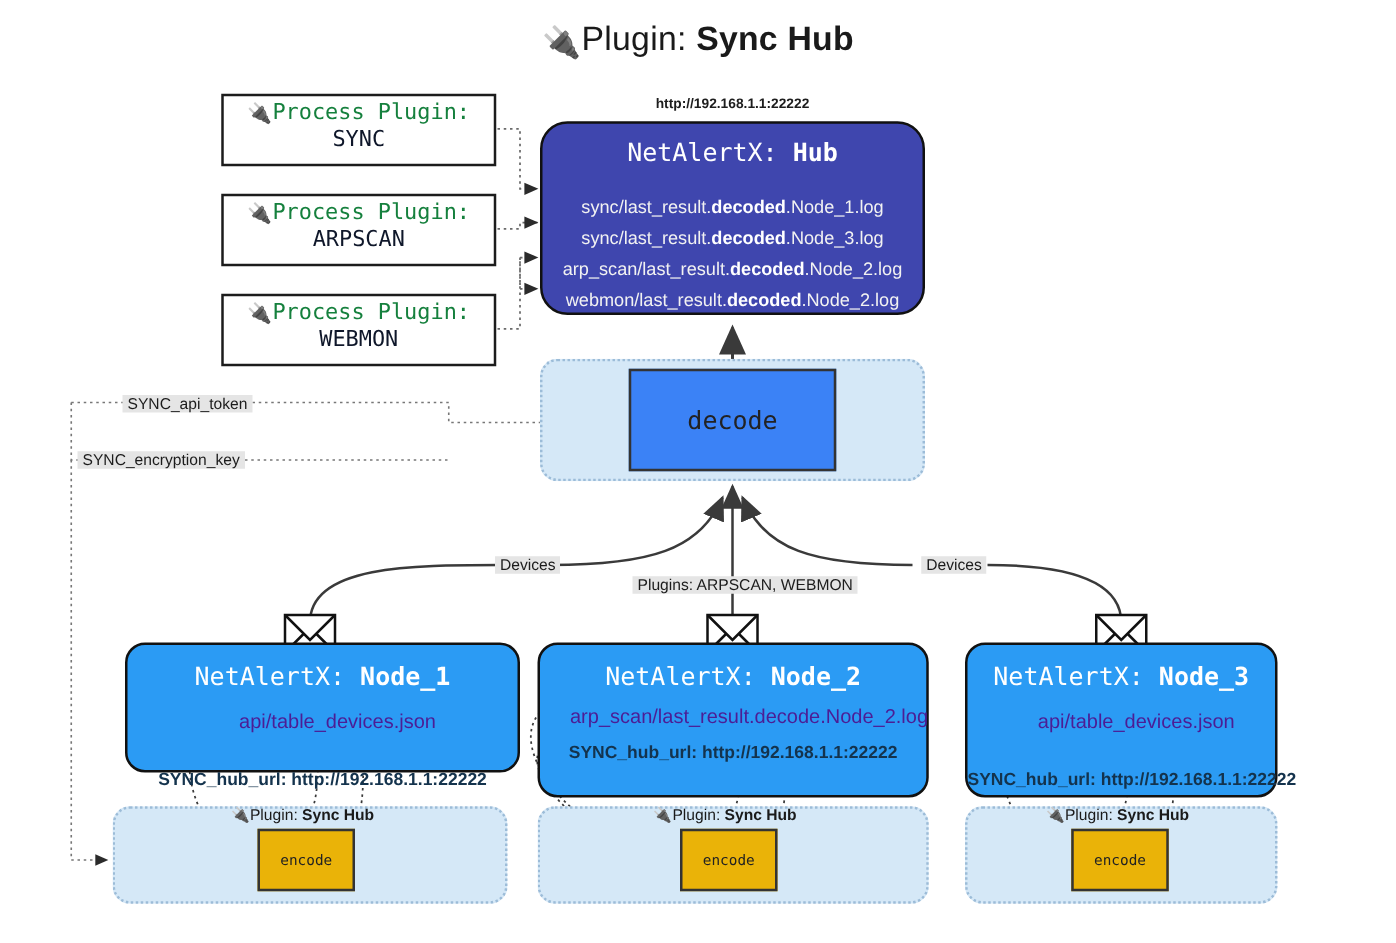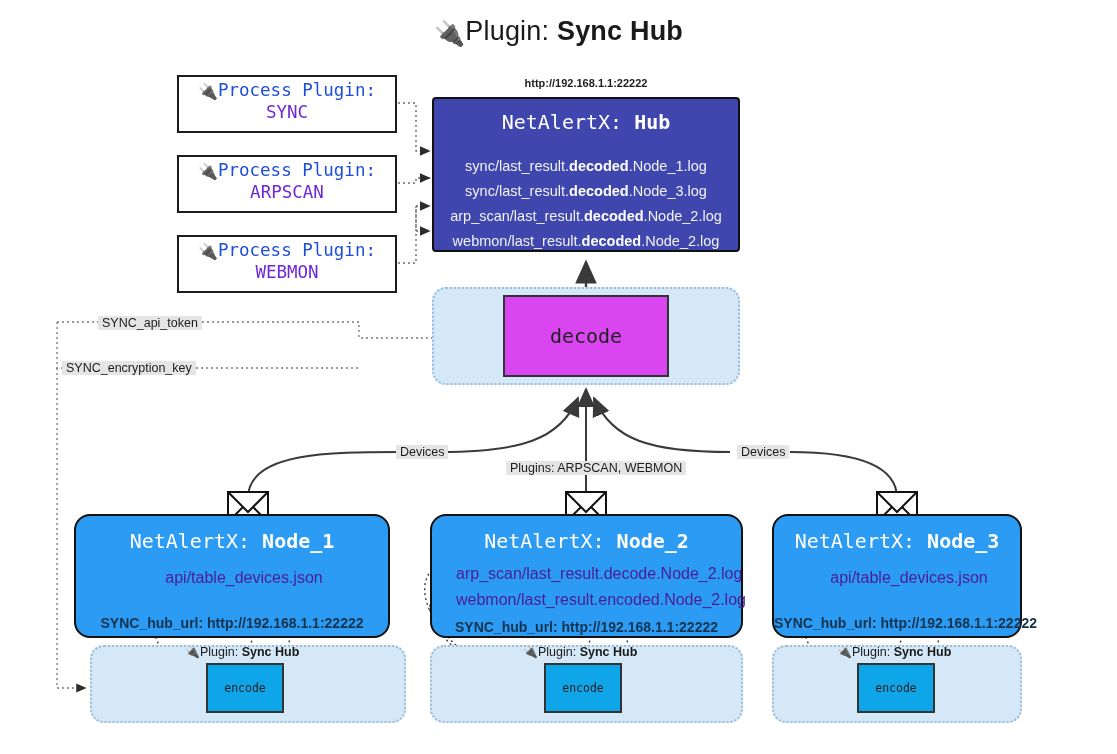--- a/index.html
+++ b/index.html
@@ -47,26 +47,26 @@
     width: 220px;
     height: 58px;
     background: #ffffff;
     border: 2px solid #1c1c1c;
     box-sizing: border-box;
     text-align: center;
     padding-top: 3px;
   }
   .proc-line1 {
     font-size: 17.5px;
-    color: #1d4ed8;
+    color: #15803d;
     white-space: nowrap;
   }
   .proc-line2 {
     font-size: 17.5px;
-    color: #6d28d9;
+    color: #0f172a;
     margin-top: 1px;
   }
   .proc-plug { font-size: 16px; vertical-align: -1px; }
 
   
   .hub-url {
     position: absolute;
     left: 432px;
     top: 77px;
     width: 308px;
@@ -76,21 +76,21 @@
     color: #1d1d1d;
   }
   .hub-box {
     position: absolute;
     left: 432px;
     top: 97px;
     width: 308px;
     height: 155px;
     background: #3f46ae;
     border: 2px solid #111111;
-    border-radius: 4px;
+    border-radius: 22px;
     box-sizing: border-box;
     color: #ffffff;
     text-align: center;
     padding-top: 11px;
   }
   .hub-title {
     font-size: 20px;
     white-space: nowrap;
   }
   .hub-title b { font-weight: bold; }
@@ -116,21 +116,21 @@
     border: 2px dotted #9cbcd8;
     border-radius: 14px;
     box-sizing: border-box;
   }
   .decode-box {
     position: absolute;
     left: 503px;
     top: 295px;
     width: 166px;
     height: 82px;
-    background: #d946ef;
+    background: #3b82f6;
     border: 2px solid #333333;
     box-sizing: border-box;
     display: flex;
     align-items: center;
     justify-content: center;
     font-size: 20px;
     color: #222;
   }
 
   
@@ -184,21 +184,21 @@
   .encode-label {
     position: absolute;
     font-size: 12.5px;
     color: #1a1a1a;
     white-space: nowrap;
   }
   .encode-label b { font-weight: bold; }
   .encode-label .plug-s { font-size: 12px; }
   .encode-box {
     position: absolute;
-    background: #0ea5e9;
+    background: #eab308;
     border: 2px solid #333333;
     box-sizing: border-box;
     display: flex;
     align-items: center;
     justify-content: center;
     font-size: 11.5px;
     color: #222;
   }
 </style>
 </head>
@@ -317,30 +317,29 @@
       <path d="M228,522 L243,507 M268,522 L253,507" fill="none"></path>
       <rect x="566" y="492" width="40" height="30"></rect>
       <path d="M566,492 L586,512 L606,492" fill="none"></path>
       <path d="M566,522 L581,507 M606,522 L591,507" fill="none"></path>
       <rect x="877" y="492" width="40" height="30"></rect>
       <path d="M877,492 L897,512 L917,492" fill="none"></path>
       <path d="M877,522 L892,507 M917,522 L902,507" fill="none"></path>
     </g>
   </svg>
 
-  <div class="node-box" style="left:74px; top:514px; width:316px; height:124px;">
+  <div class="node-box" style="left:100px; top:514px; width:316px; height:104px;">
     <div class="node-title mono"><span>NetAlertX: </span><b>Node_1</b></div>
     <div class="node-line" style="margin-top:12px;">api/table_devices.json</div>
     <div class="node-foot" style="margin-top:24px;">SYNC_hub_url: http://192.168.1.1:22222</div>
   </div>
 
   <div class="node-box" style="left:430px; top:514px; width:313px; height:124px;">
     <div class="node-title mono"><span>NetAlertX: </span><b>Node_2</b></div>
     <div class="node-line" style="margin-top:8px;">arp_scan/last_result.decode.Node_2.log</div>
-    <div class="node-line">webmon/last_result.encoded.Node_2.log</div>
     <div class="node-foot" style="margin-top:6px;">SYNC_hub_url: http://192.168.1.1:22222</div>
   </div>
 
   <div class="node-box" style="left:772px; top:514px; width:250px; height:124px;">
     <div class="node-title mono"><span>NetAlertX: </span><b>Node_3</b></div>
     <div class="node-line" style="margin-top:12px;">api/table_devices.json</div>
     <div class="node-foot" style="margin-top:24px;">SYNC_hub_url: http://192.168.1.1:22222</div>
   </div>
 
   <div class="encode-strip" style="left:90px; top:645px; width:316px; height:78px;"></div>

